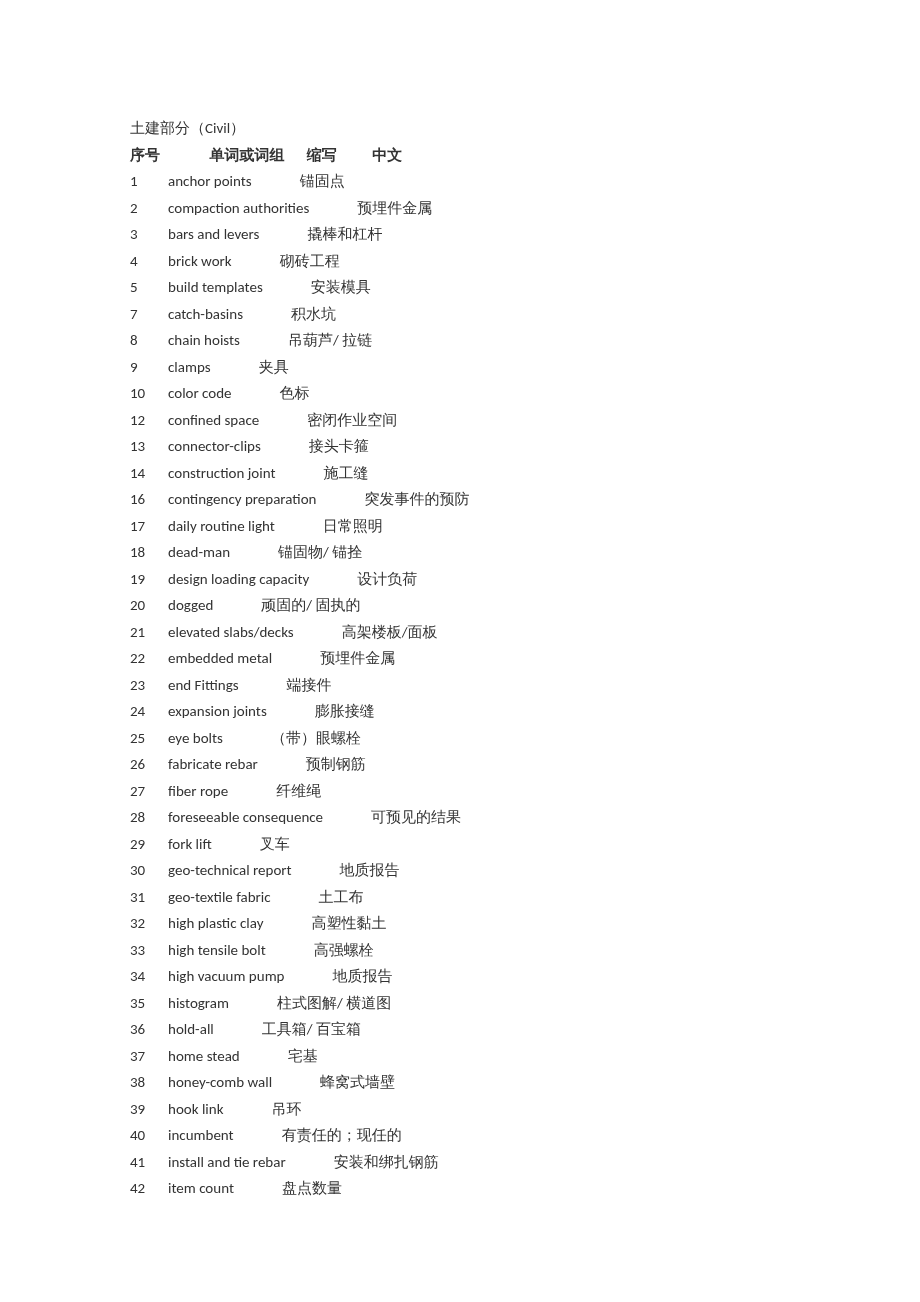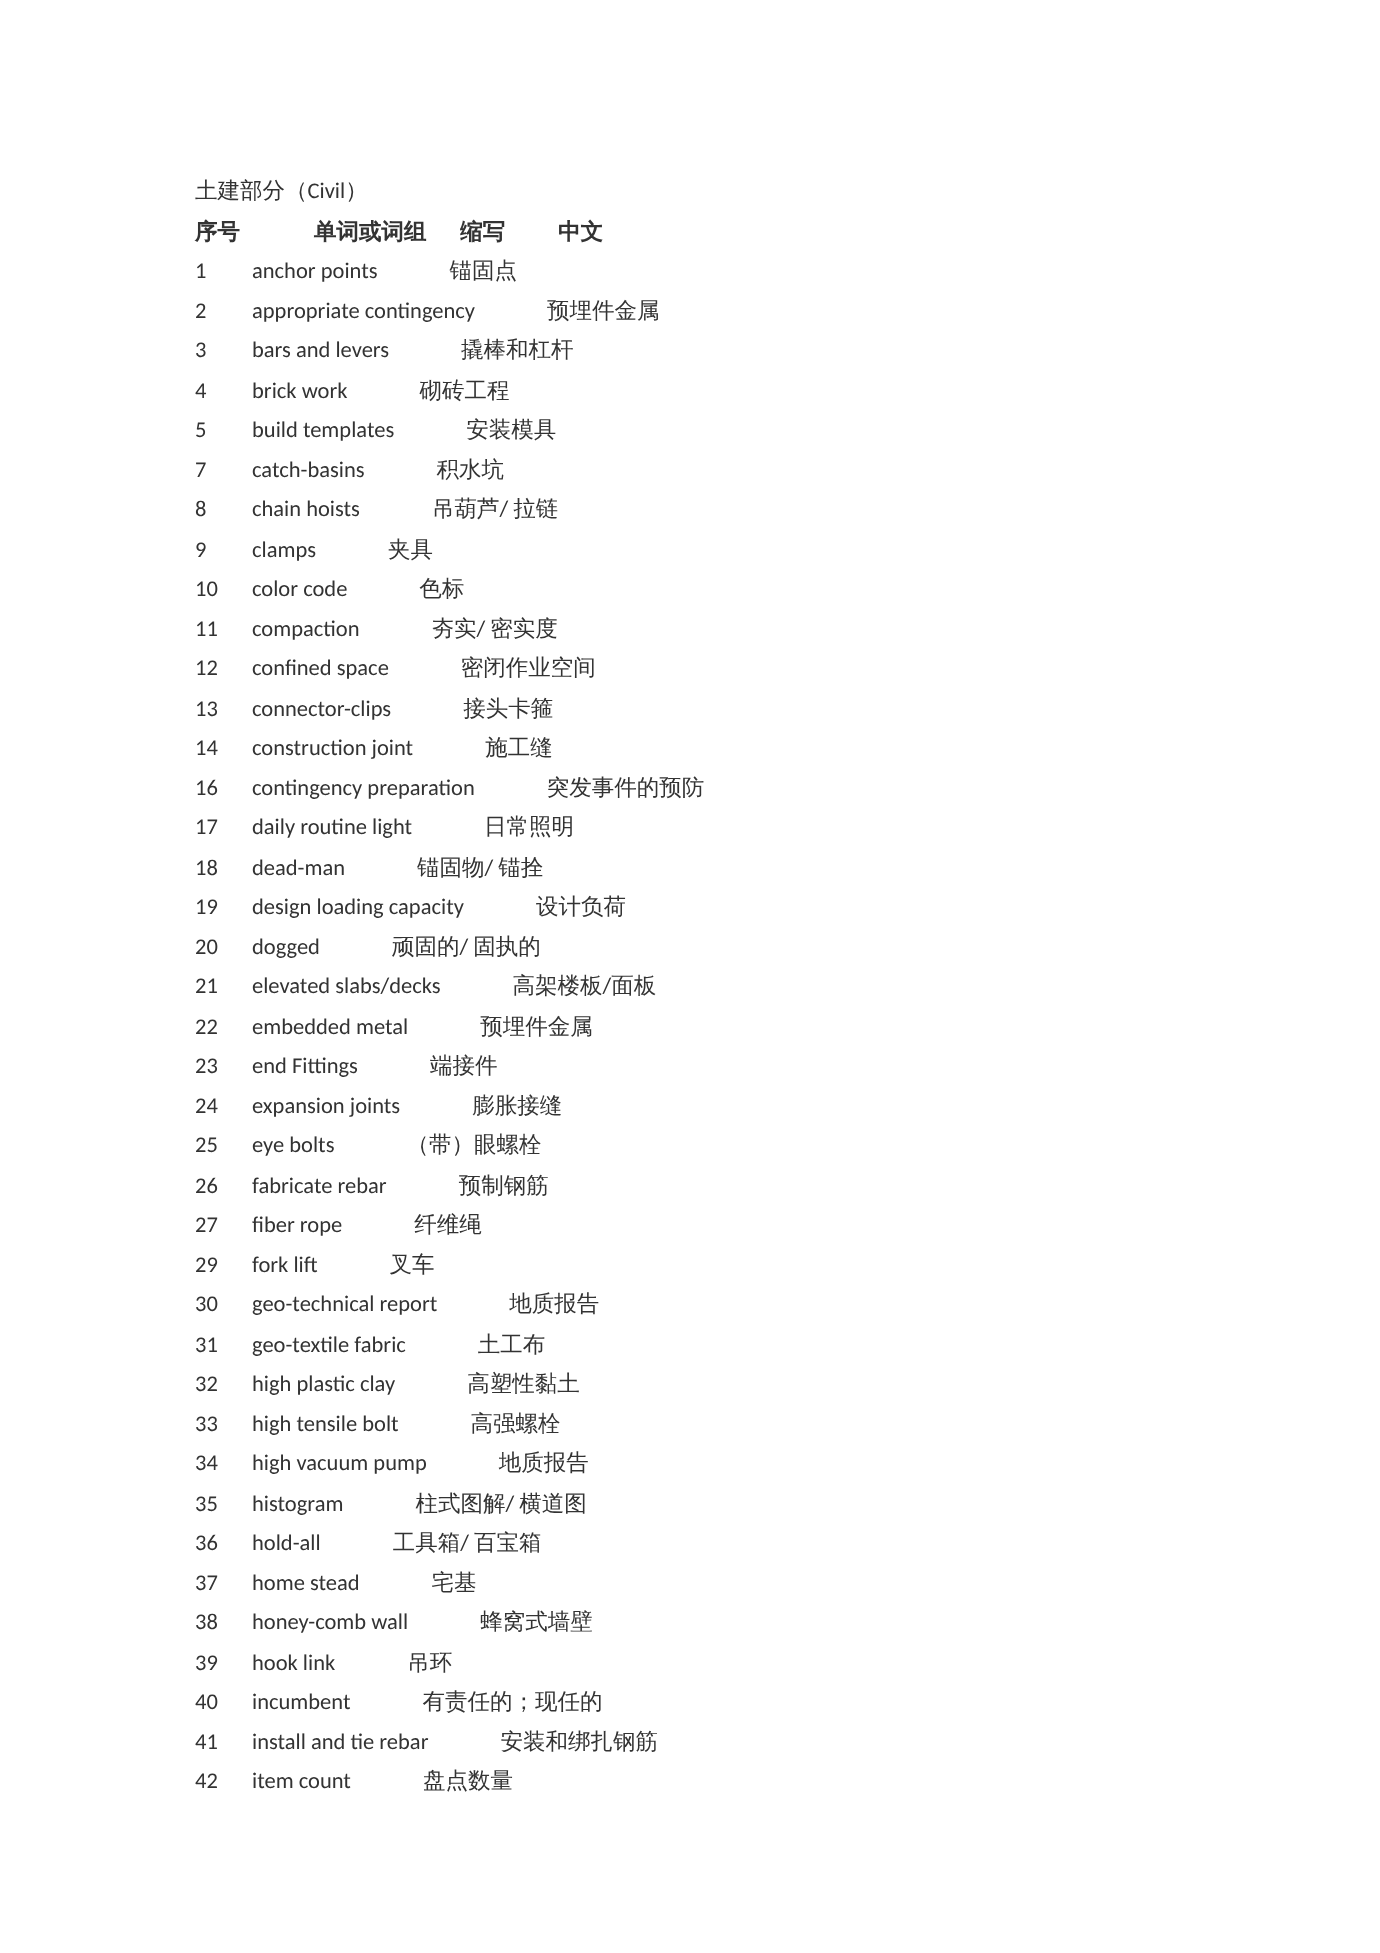--- a/index.html
+++ b/index.html
@@ -48,44 +48,44 @@
 <div class="page">
   <div class="title-line">土建部分（Civil）</div>
   <div class="header-line row">
     <span class="col-h1">序号</span>
     <span class="col-h2">单词或词组</span>
     <span class="col-h3">缩写</span>
     <span>中文</span>
   </div>
   <div id="rows">
       <div class="row"><span class="col-num">1</span><span class="col-term">anchor points</span><span class="gap"></span><span>锚固点</span></div>
-      <div class="row"><span class="col-num">2</span><span class="col-term">appropriate contingency</span><span class="gap"></span><span>预埋件金属</span></div>
+      <div class="row"><span class="col-num">2</span><span class="col-term">compaction authorities</span><span class="gap"></span><span>预埋件金属</span></div>
       <div class="row"><span class="col-num">3</span><span class="col-term">bars and levers</span><span class="gap"></span><span>撬棒和杠杆</span></div>
       <div class="row"><span class="col-num">4</span><span class="col-term">brick work</span><span class="gap"></span><span>砌砖工程</span></div>
       <div class="row"><span class="col-num">5</span><span class="col-term">build templates</span><span class="gap"></span><span>安装模具</span></div>
       <div class="row"><span class="col-num">7</span><span class="col-term">catch-basins</span><span class="gap"></span><span>积水坑</span></div>
       <div class="row"><span class="col-num">8</span><span class="col-term">chain hoists</span><span class="gap"></span><span>吊葫芦/ 拉链</span></div>
       <div class="row"><span class="col-num">9</span><span class="col-term">clamps</span><span class="gap"></span><span>夹具</span></div>
       <div class="row"><span class="col-num">10</span><span class="col-term">color code</span><span class="gap"></span><span>色标</span></div>
-      <div class="row"><span class="col-num">11</span><span class="col-term">compaction</span><span class="gap"></span><span>夯实/ 密实度</span></div>
       <div class="row"><span class="col-num">12</span><span class="col-term">confined space</span><span class="gap"></span><span>密闭作业空间</span></div>
       <div class="row"><span class="col-num">13</span><span class="col-term">connector-clips</span><span class="gap"></span><span>接头卡箍</span></div>
       <div class="row"><span class="col-num">14</span><span class="col-term">construction joint</span><span class="gap"></span><span>施工缝</span></div>
       <div class="row"><span class="col-num">16</span><span class="col-term">contingency preparation</span><span class="gap"></span><span>突发事件的预防</span></div>
       <div class="row"><span class="col-num">17</span><span class="col-term">daily routine light</span><span class="gap"></span><span>日常照明</span></div>
       <div class="row"><span class="col-num">18</span><span class="col-term">dead-man</span><span class="gap"></span><span>锚固物/ 锚拴</span></div>
       <div class="row"><span class="col-num">19</span><span class="col-term">design loading capacity</span><span class="gap"></span><span>设计负荷</span></div>
       <div class="row"><span class="col-num">20</span><span class="col-term">dogged</span><span class="gap"></span><span>顽固的/ 固执的</span></div>
       <div class="row"><span class="col-num">21</span><span class="col-term">elevated slabs/decks</span><span class="gap"></span><span>高架楼板/面板</span></div>
       <div class="row"><span class="col-num">22</span><span class="col-term">embedded metal</span><span class="gap"></span><span>预埋件金属</span></div>
       <div class="row"><span class="col-num">23</span><span class="col-term">end Fittings</span><span class="gap"></span><span>端接件</span></div>
       <div class="row"><span class="col-num">24</span><span class="col-term">expansion joints</span><span class="gap"></span><span>膨胀接缝</span></div>
       <div class="row"><span class="col-num">25</span><span class="col-term">eye bolts</span><span class="gap"></span><span>（带）眼螺栓</span></div>
       <div class="row"><span class="col-num">26</span><span class="col-term">fabricate rebar</span><span class="gap"></span><span>预制钢筋</span></div>
       <div class="row"><span class="col-num">27</span><span class="col-term">fiber rope</span><span class="gap"></span><span>纤维绳</span></div>
+      <div class="row"><span class="col-num">28</span><span class="col-term">foreseeable consequence</span><span class="gap"></span><span>可预见的结果</span></div>
       <div class="row"><span class="col-num">29</span><span class="col-term">fork lift</span><span class="gap"></span><span>叉车</span></div>
       <div class="row"><span class="col-num">30</span><span class="col-term">geo-technical report</span><span class="gap"></span><span>地质报告</span></div>
       <div class="row"><span class="col-num">31</span><span class="col-term">geo-textile fabric</span><span class="gap"></span><span>土工布</span></div>
       <div class="row"><span class="col-num">32</span><span class="col-term">high plastic clay</span><span class="gap"></span><span>高塑性黏土</span></div>
       <div class="row"><span class="col-num">33</span><span class="col-term">high tensile bolt</span><span class="gap"></span><span>高强螺栓</span></div>
       <div class="row"><span class="col-num">34</span><span class="col-term">high vacuum pump</span><span class="gap"></span><span>地质报告</span></div>
       <div class="row"><span class="col-num">35</span><span class="col-term">histogram</span><span class="gap"></span><span>柱式图解/ 横道图</span></div>
       <div class="row"><span class="col-num">36</span><span class="col-term">hold-all</span><span class="gap"></span><span>工具箱/ 百宝箱</span></div>
       <div class="row"><span class="col-num">37</span><span class="col-term">home stead</span><span class="gap"></span><span>宅基</span></div>
       <div class="row"><span class="col-num">38</span><span class="col-term">honey-comb wall</span><span class="gap"></span><span>蜂窝式墙壁</span></div>

